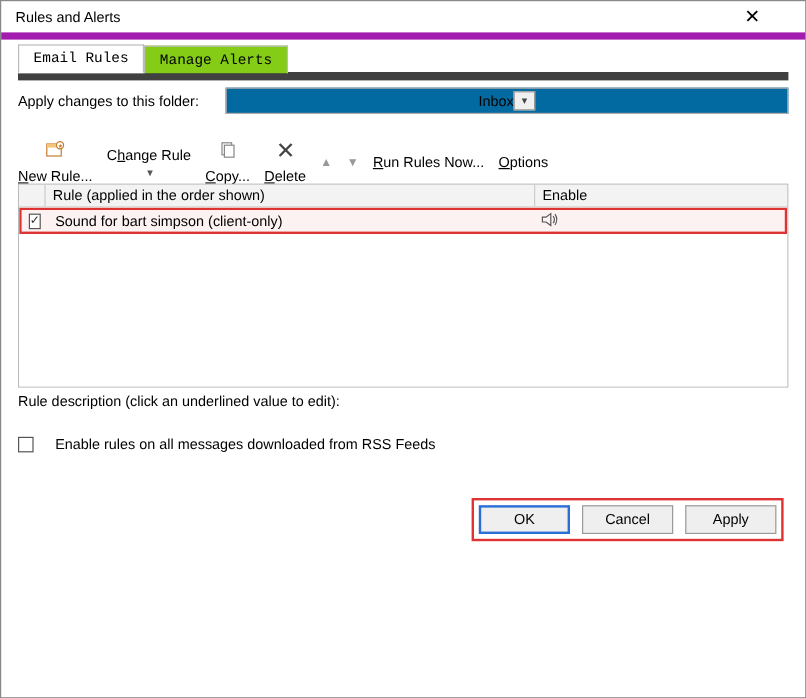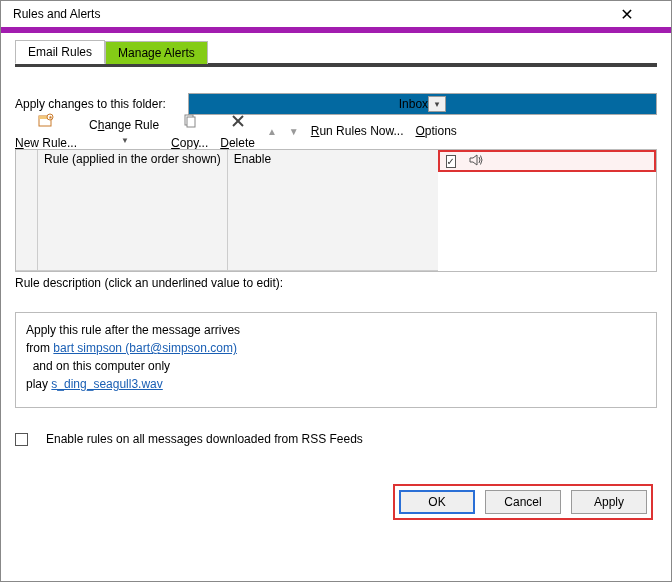--- a/index.html
+++ b/index.html
@@ -33,42 +33,43 @@
   .body {
     flex: 1;
     padding: 10px 14px 10px 14px;
     display: flex;
     flex-direction: column;
   }
   .tabs {
     display: flex;
     align-items: flex-end;
     height: 24px;
-    border-bottom: 4px solid #404040;
-    margin-bottom: 26px;
+    border-bottom: 7px solid #404040;
+    margin-bottom: 6px;
+    font-family: Liberation Mono, monospace;
   }
   .tab {
     padding: 4px 12px;
     border: 1px solid #bbb;
     border-bottom: none;
     background: #84cc16;
     margin-right: 0;
     position: relative;
     top: 1px;
     font-size: 12px;
   }
   .tab.active {
     background: #fff;
     border-bottom: 1px solid #fff;
   }
   .folder-row {
     display: flex;
     align-items: center;
     gap: 22px;
-    margin-bottom: 4px;
+    margin-bottom: 28px;
   }
   .folder-row label { white-space: nowrap; }
   .folder-select {
     flex: 1;
     display: flex;
     align-items: center;
     border: 1px solid #aaa;
     height: 22px;
     padding: 0 22px;
     background: #0369a1;
@@ -93,23 +94,23 @@
     gap: 4px;
     cursor: default;
     flex-direction: column;
   }
   .tbtn .u { text-decoration: underline; }
   .tbtn svg { width: 16px; height: 16px; }
   .tbtn .drop { font-size: 8px; color:#555; margin-left:2px;}
   .arrow { color:#999; font-size: 10px; }
   .list {
     border: 1px solid #bbb;
-    height: 123px;
-    display: flex;
-    flex-direction: row;
+    height: 170px;
+    display: flex;
+    flex-direction: column;
     margin-bottom: 4px;
     position: relative;
   }
   .list-header {
     display: flex;
     background: #f3f3f3;
     border-bottom: 1px solid #ccc;
     font-size: 12px;
   }
   .list-header .col {
@@ -260,44 +261,35 @@
       <div class="list-header">
         <div class="col col-check"></div>
         <div class="col col-rule">Rule (applied in the order shown)</div>
         <div class="col col-actions">Enable</div>
       </div>
       <div class="list-body">
         <div class="list-row">
           <div class="col col-check">
             <div class="check">✓</div>
           </div>
+          <div class="col col-rule">Sound for bart simpson  (client-only)</div>
           <div class="col col-actions">
             <span class="speaker">
               <svg viewBox="0 0 16 16">
                   <polygon points="2,6 5,6 9,3 9,13 5,10 2,10" fill="none" stroke="#555"></polygon>
                   <path d="M11 5 Q13 8 11 11" fill="none" stroke="#555"></path>
                   <path d="M12.5 3.5 Q15.5 8 12.5 12.5" fill="none" stroke="#555"></path>
                 </svg>
             </span>
           </div>
         </div>
       </div>
     </div>
 
     <div class="desc-label">Rule description (click an underlined value to edit):</div>
-    <div class="desc-box">
-      <div>Apply this rule after the message arrives</div>
-      <div>
-        <span>from </span><span class="link">bart simpson (bart@simpson.com)</span>
-      </div>
-      <div style="white-space:pre;">  and on this computer only</div>
-      <div>
-        <span>play </span><span class="link">s_ding_seagull3.wav</span>
-      </div>
-    </div>
 
     <div class="rss-row">
       <div class="rss-check"></div>
       <span>Enable rules on all messages downloaded from RSS Feeds</span>
     </div>
 
     <div class="footer">
       <div class="btnrow-highlight">
         <button class="winbtn primary">OK</button>
         <button class="winbtn">Cancel</button>

